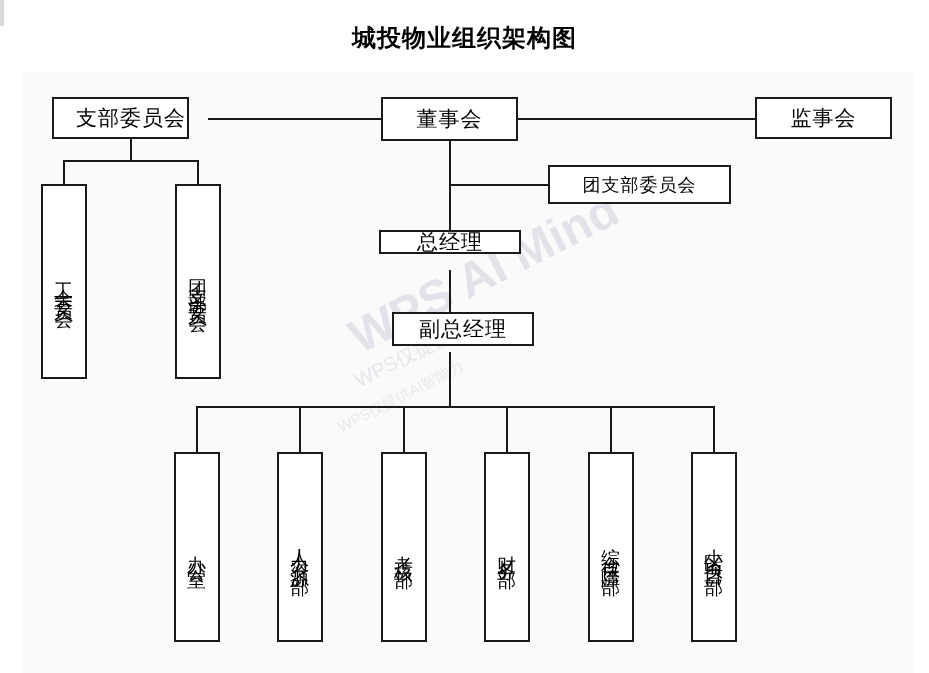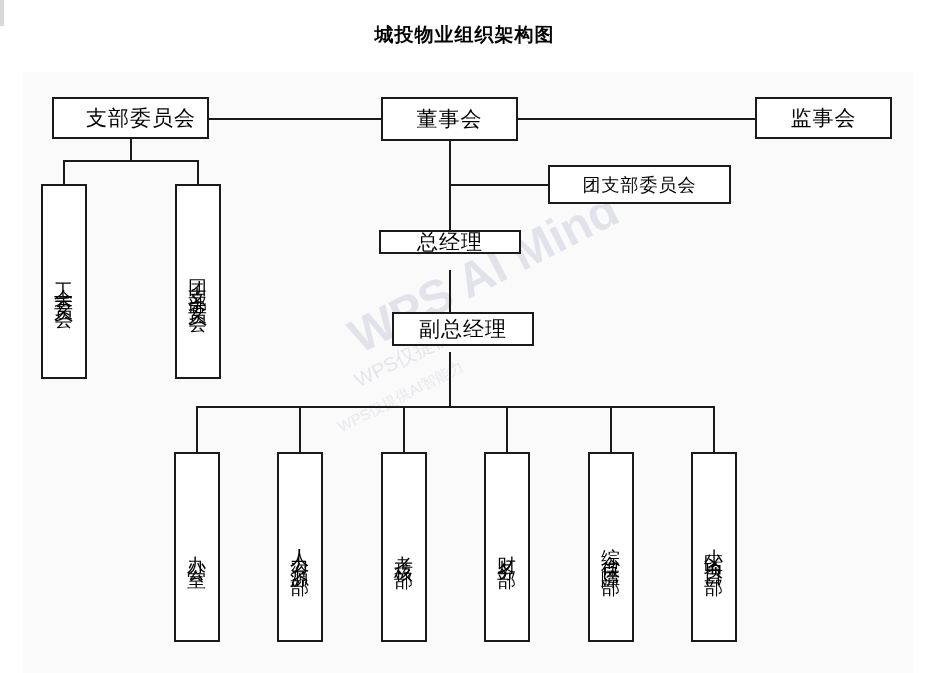--- a/index.html
+++ b/index.html
@@ -35,21 +35,21 @@
     height: 601px;
     background: #fafafa;
   }
 
   #chart-title {
     position: absolute;
     left: 0px;
     top: 22px;
     width: 929px;
     text-align: center;
-    font-size: 19px;
+    font-size: 24px;
     font-weight: bold;
     color: #000000;
     letter-spacing: 1px;
     font-family: "DejaVu Serif", "Liberation Serif", serif;
   }
 
   
   #watermark {
     position: absolute;
     left: 330px;
@@ -163,21 +163,21 @@
 
 <div class="conn h" style="left:196px; top:406px; width:519px;"></div>
 
 <div class="conn v" style="left:196px; top:406px; height:47px;"></div>
 <div class="conn v" style="left:299px; top:406px; height:47px;"></div>
 <div class="conn v" style="left:403px; top:406px; height:47px;"></div>
 <div class="conn v" style="left:506px; top:406px; height:47px;"></div>
 <div class="conn v" style="left:610px; top:406px; height:47px;"></div>
 <div class="conn v" style="left:713px; top:406px; height:47px;"></div>
 
-<div class="node horiz" style="left:52px; top:97px; width:157px; height:42px;padding-left:21px;">
+<div class="node horiz" style="left:52px; top:97px; width:137px; height:42px;padding-left:21px;">
   <span class="node-label">支部委员会</span>
 </div>
 
 <div class="node horiz" style="left:381px; top:97px; width:137px; height:44px;">
   <span class="node-label">董事会</span>
 </div>
 
 <div class="node horiz" style="left:755px; top:97px; width:137px; height:42px;">
   <span class="node-label">监事会</span>
 </div>

